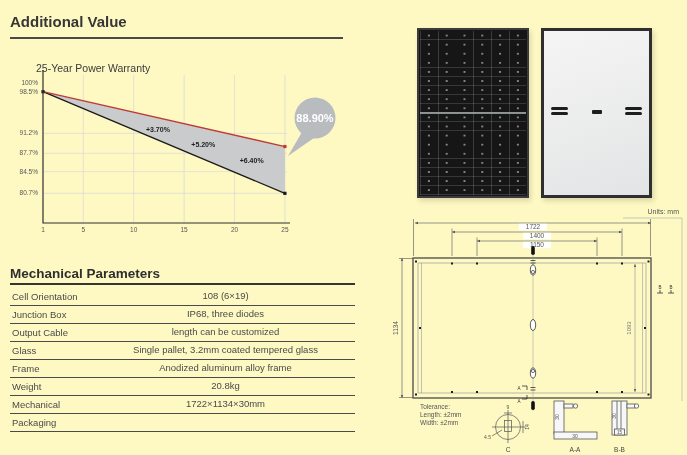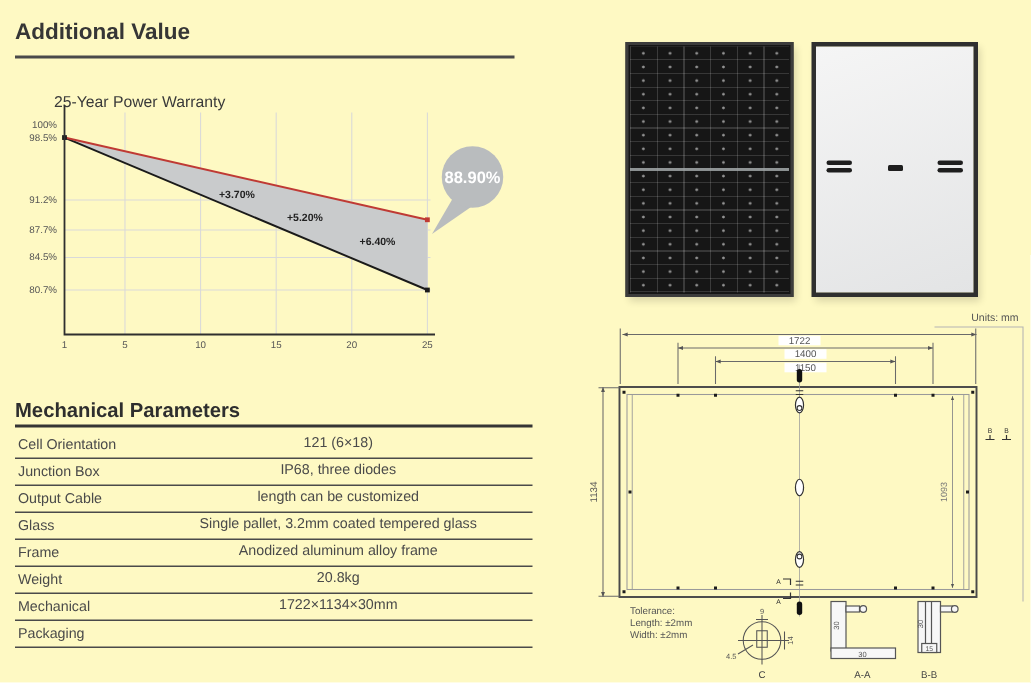--- a/index.html
+++ b/index.html
@@ -106,21 +106,21 @@
         </g>
       </svg>
   </div>
 
   <div class="sec-title" id="sec2-title">Mechanical Parameters</div>
 
   <div id="mech-table">
       <div class="mrow">
         <div class="mlabel">Cell Orientation</div>
         <div class="mvalue">
-          <div>121 (6×18)</div>
+          <div>108 (6×19)</div>
         </div>
       </div>
       <div class="mrow">
         <div class="mlabel">Junction Box</div>
         <div class="mvalue">
           <div>IP68, three diodes</div>
         </div>
       </div>
       <div class="mrow">
         <div class="mlabel">Output Cable</div>

